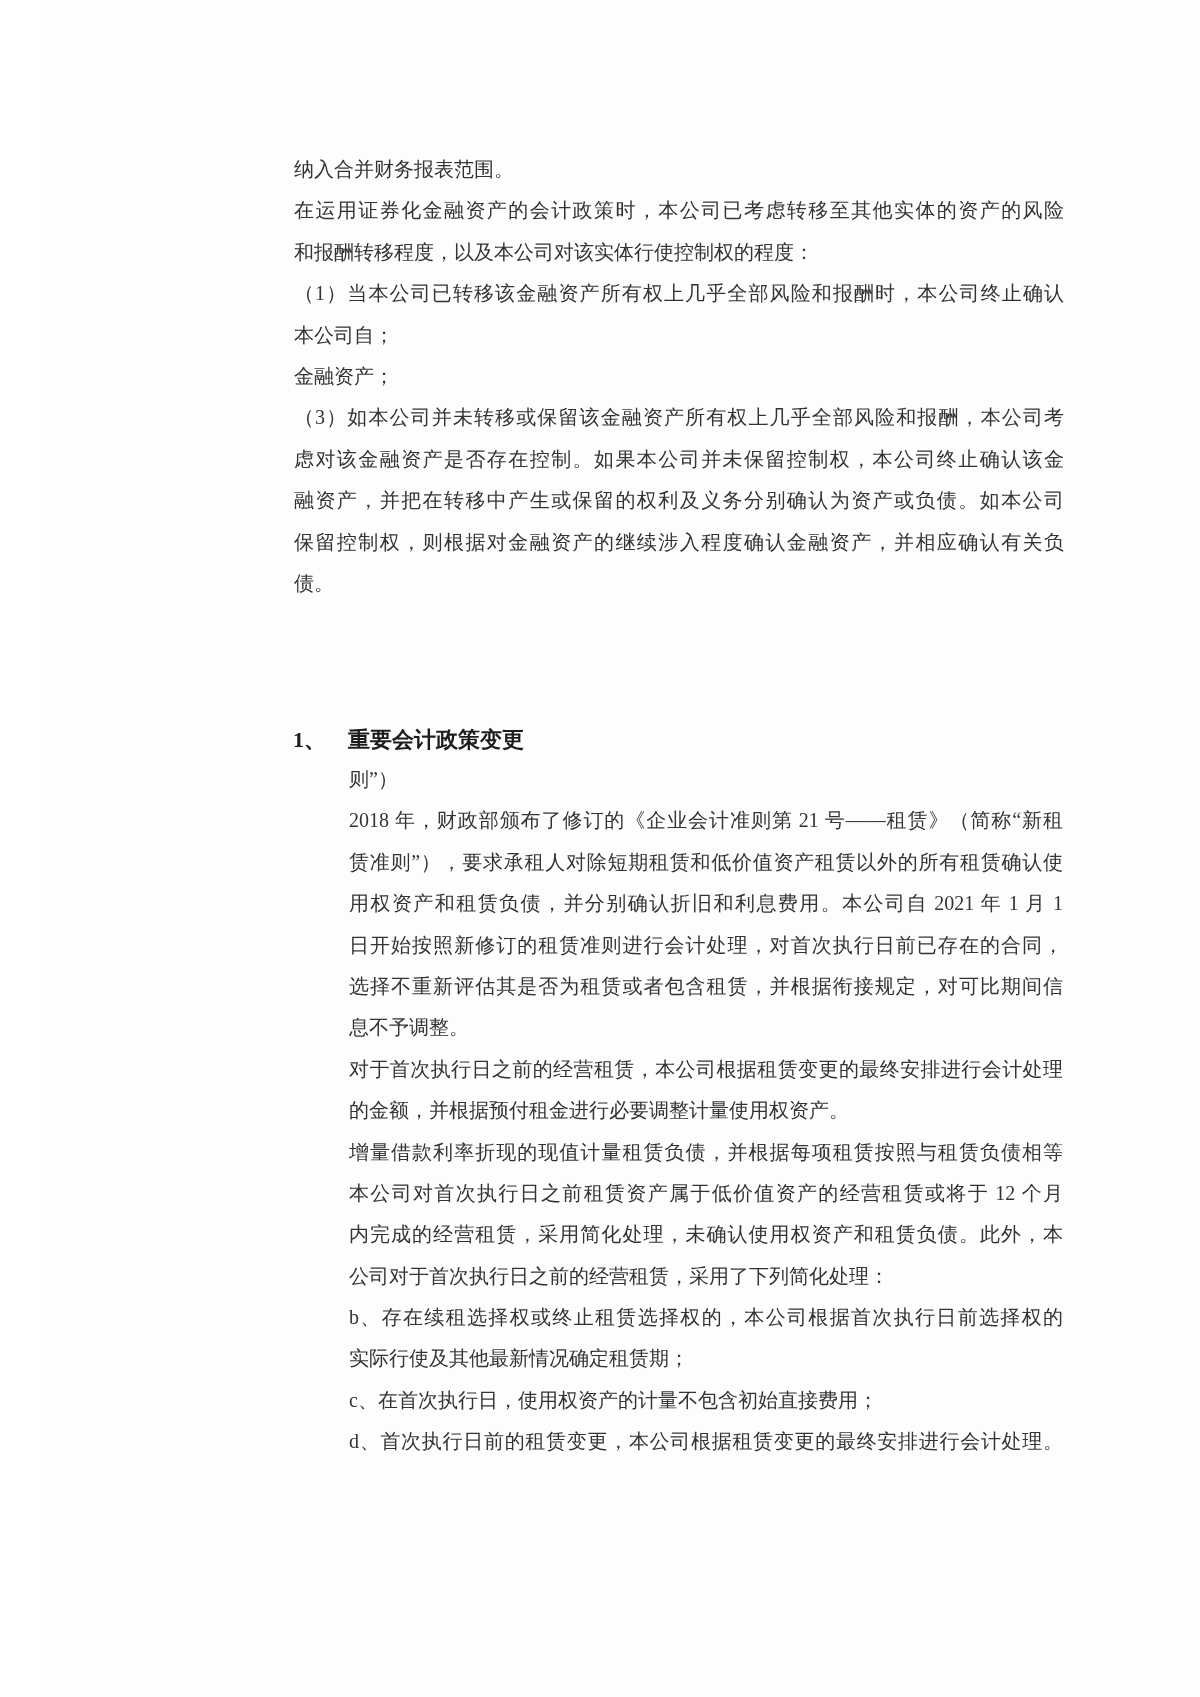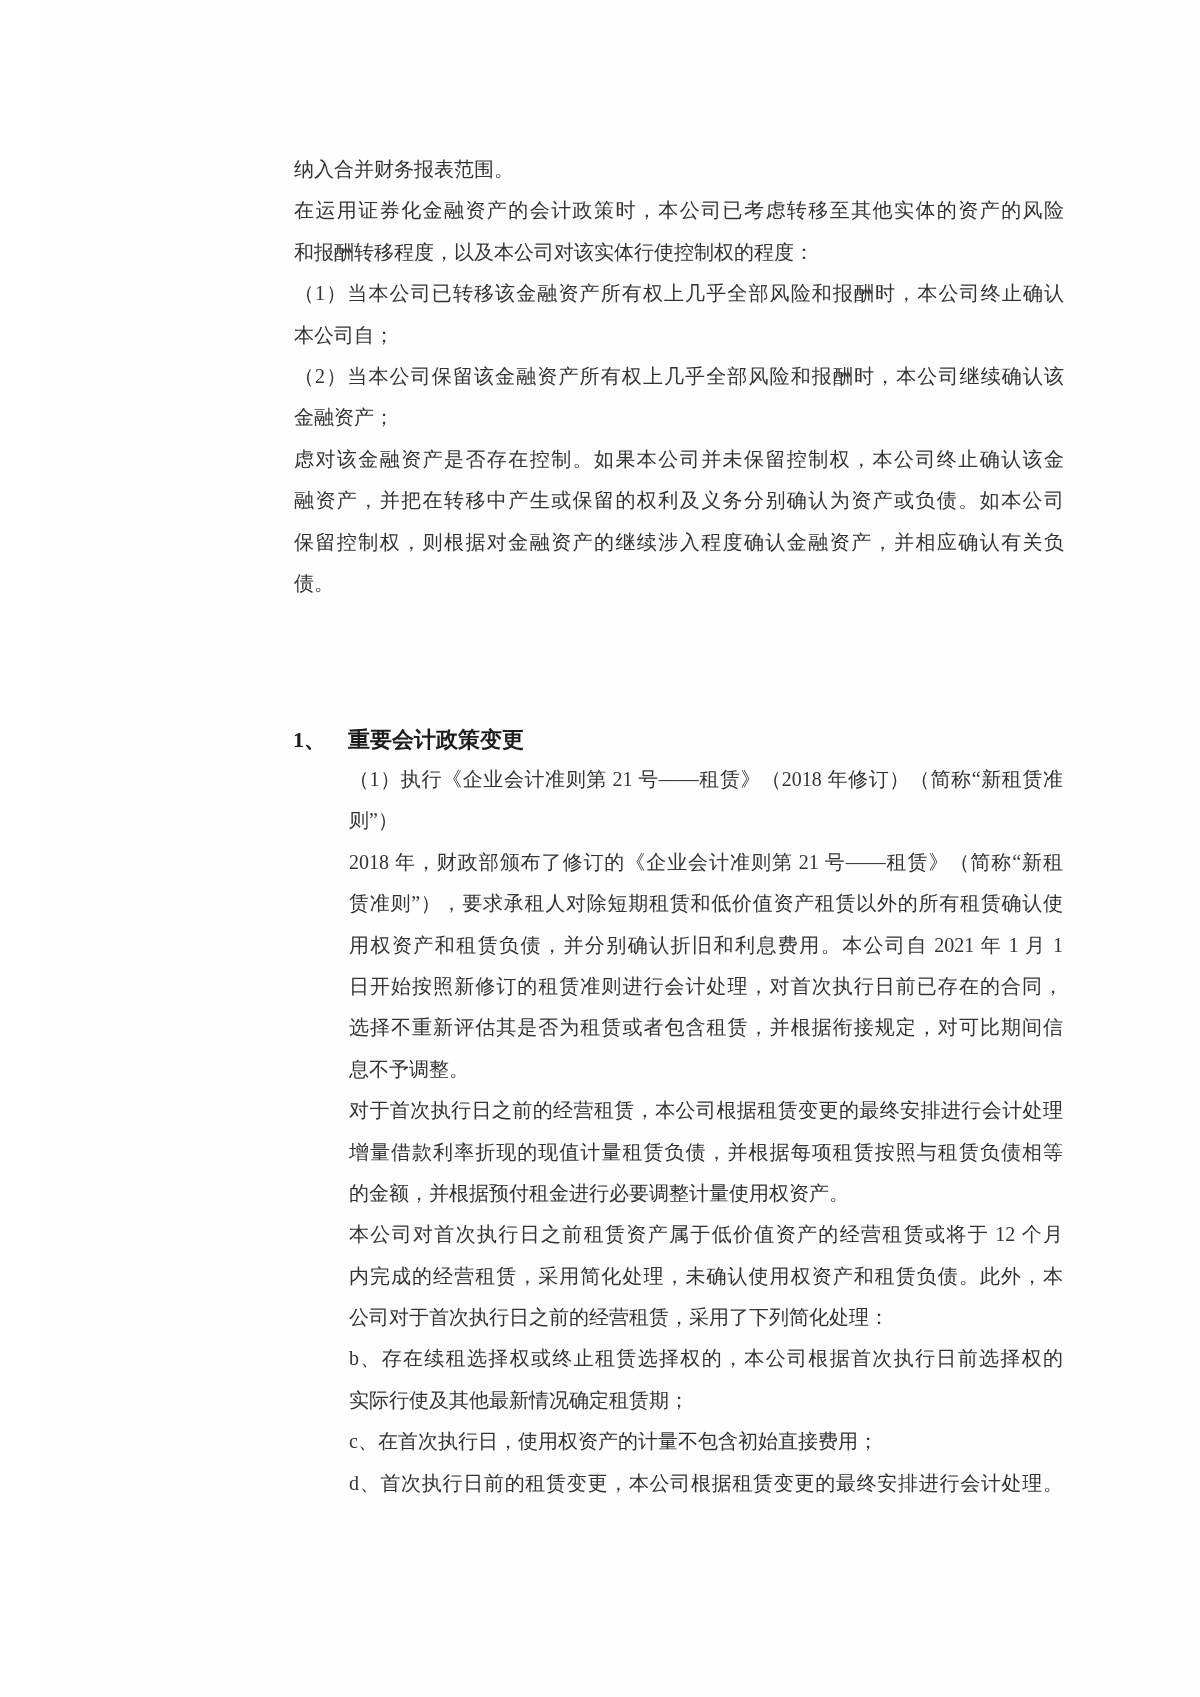--- a/index.html
+++ b/index.html
@@ -68,45 +68,44 @@
 <body>
 
 <div class="page">
 
   <div class="textblock block-a">
       <div class="line end">纳入合并财务报表范围。</div>
       <div class="line">在运用证券化金融资产的会计政策时，本公司已考虑转移至其他实体的资产的风险</div>
       <div class="line end">和报酬转移程度，以及本公司对该实体行使控制权的程度：</div>
       <div class="line">（1）当本公司已转移该金融资产所有权上几乎全部风险和报酬时，本公司终止确认</div>
       <div class="line end">本公司自；</div>
-      <div class="line">（2）当本公司保留该金融资产所有权上几乎全部风险和报酬时，本公司继续确认该</div>
       <div class="line end">金融资产；</div>
+      <div class="line">（3）如本公司并未转移或保留该金融资产所有权上几乎全部风险和报酬，本公司考</div>
       <div class="line">虑对该金融资产是否存在控制。如果本公司并未保留控制权，本公司终止确认该金</div>
       <div class="line">融资产，并把在转移中产生或保留的权利及义务分别确认为资产或负债。如本公司</div>
       <div class="line">保留控制权，则根据对金融资产的继续涉入程度确认金融资产，并相应确认有关负</div>
       <div class="line end">债。</div>
     </div>
 
 
   <div class="subheading">
     <span class="subnum">1、</span><span class="sub-title">重要会计政策变更</span>
   </div>
 
   <div class="textblock block-b">
-      <div class="line">（1）执行《企业会计准则第 21 号——租赁》（2018 年修订）（简称“新租赁准</div>
       <div class="line end">则”）</div>
       <div class="line">2018 年，财政部颁布了修订的《企业会计准则第 21 号——租赁》（简称“新租</div>
       <div class="line">赁准则”），要求承租人对除短期租赁和低价值资产租赁以外的所有租赁确认使</div>
       <div class="line">用权资产和租赁负债，并分别确认折旧和利息费用。本公司自 2021 年 1 月 1</div>
       <div class="line">日开始按照新修订的租赁准则进行会计处理，对首次执行日前已存在的合同，</div>
       <div class="line">选择不重新评估其是否为租赁或者包含租赁，并根据衔接规定，对可比期间信</div>
       <div class="line end">息不予调整。</div>
       <div class="line">对于首次执行日之前的经营租赁，本公司根据租赁变更的最终安排进行会计处理</div>
+      <div class="line end">的金额，并根据预付租金进行必要调整计量使用权资产。</div>
       <div class="line">增量借款利率折现的现值计量租赁负债，并根据每项租赁按照与租赁负债相等</div>
-      <div class="line end">的金额，并根据预付租金进行必要调整计量使用权资产。</div>
       <div class="line">本公司对首次执行日之前租赁资产属于低价值资产的经营租赁或将于 12 个月</div>
       <div class="line">内完成的经营租赁，采用简化处理，未确认使用权资产和租赁负债。此外，本</div>
       <div class="line end">公司对于首次执行日之前的经营租赁，采用了下列简化处理：</div>
       <div class="line">b、存在续租选择权或终止租赁选择权的，本公司根据首次执行日前选择权的</div>
       <div class="line end">实际行使及其他最新情况确定租赁期；</div>
       <div class="line end">c、在首次执行日，使用权资产的计量不包含初始直接费用；</div>
       <div class="line">d、首次执行日前的租赁变更，本公司根据租赁变更的最终安排进行会计处理。</div>
     </div>
 
   <div class="pagenum">29</div>

